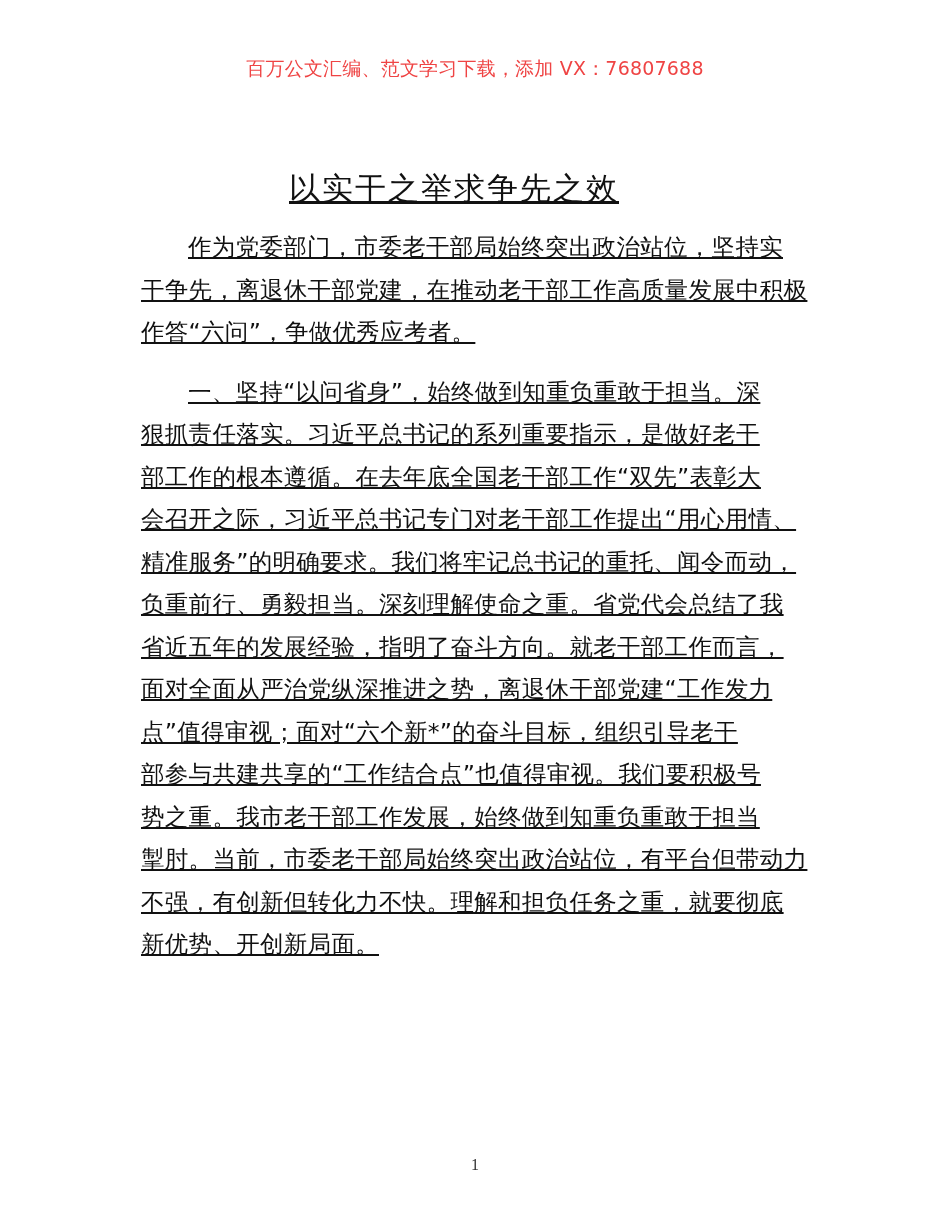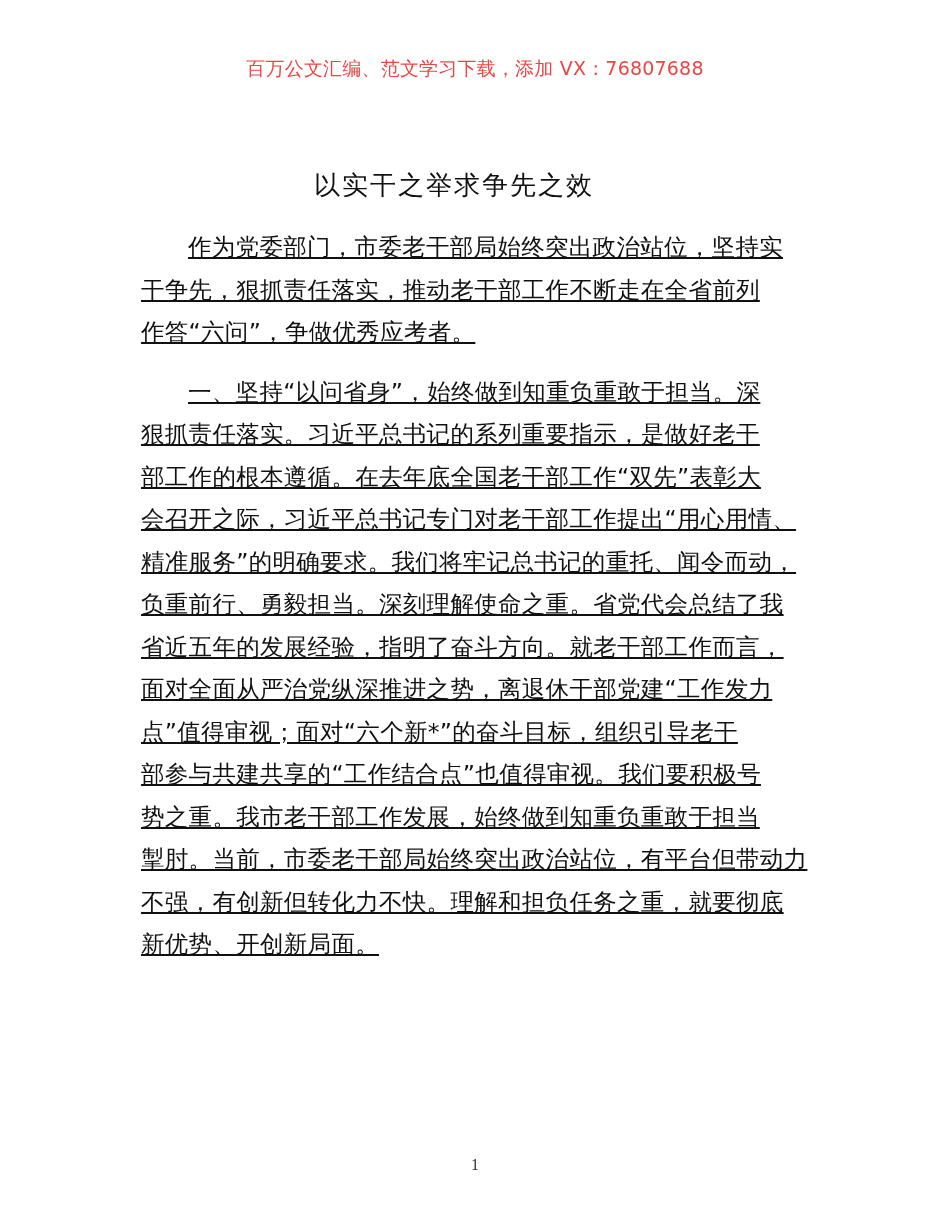--- a/index.html
+++ b/index.html
@@ -1,40 +1,40 @@
 <!DOCTYPE html>
 <html><head>
 <meta charset="utf-8">
 <style>
   html, body { margin: 0; padding: 0; background: #ffffff; }
   body { width: 950px; height: 1230px; position: relative; overflow: hidden;
          font-family: "DejaVu Sans", "Liberation Sans", sans-serif; color: #111; }
   .header { position: absolute; top: 56px; left: 0; width: 950px; text-align: center;
             font-size: 19px; color: #ef4444; letter-spacing: 0.2px; }
   .title { position: absolute; top: 168px; left: 0; width: 908px; text-align: center;
-           font-size: 26px; color: #111; letter-spacing: 2px; }
+           font-size: 31px; color: #111; letter-spacing: 2px; text-decoration: underline; }
   .body { position: absolute; left: 141px; top: 226px; width: 700px; }
   .line { font-size: 23.5px; line-height: 42.5px; height: 42.5px; white-space: nowrap;
           letter-spacing: 0.3px; text-decoration: underline; }
   .indent { padding-left: 47px; }
   .para-gap { height: 17px; }
   .page-num { position: absolute; top: 1156px; left: 0; width: 950px; text-align: center;
               font-family: "Liberation Serif", serif; font-size: 16px; color: #333; }
 </style>
 </head>
 <body>
 
 <div class="header">百万公文汇编、范文学习下载，添加 VX：76807688</div>
 
 <div class="title">以实干之举求争先之效</div>
 
 <div class="body">
   <div>
     <div class="line indent">作为党委部门，市委老干部局始终突出政治站位，坚持实</div>
-    <div class="line">干争先，狠抓责任落实，推动老干部工作不断走在全省前列</div>
+    <div class="line">干争先，离退休干部党建，在推动老干部工作高质量发展中积极</div>
     <div class="line">作答“六问”，争做优秀应考者。</div>
   </div>
   <div class="para-gap"></div>
   <div>
     <div class="line indent">一、坚持“以问省身”，始终做到知重负重敢于担当。深</div>
     <div class="line">狠抓责任落实。习近平总书记的系列重要指示，是做好老干</div>
     <div class="line">部工作的根本遵循。在去年底全国老干部工作“双先”表彰大</div>
     <div class="line">会召开之际，习近平总书记专门对老干部工作提出“用心用情、</div>
     <div class="line">精准服务”的明确要求。我们将牢记总书记的重托、闻令而动，</div>
     <div class="line">负重前行、勇毅担当。深刻理解使命之重。省党代会总结了我</div>

